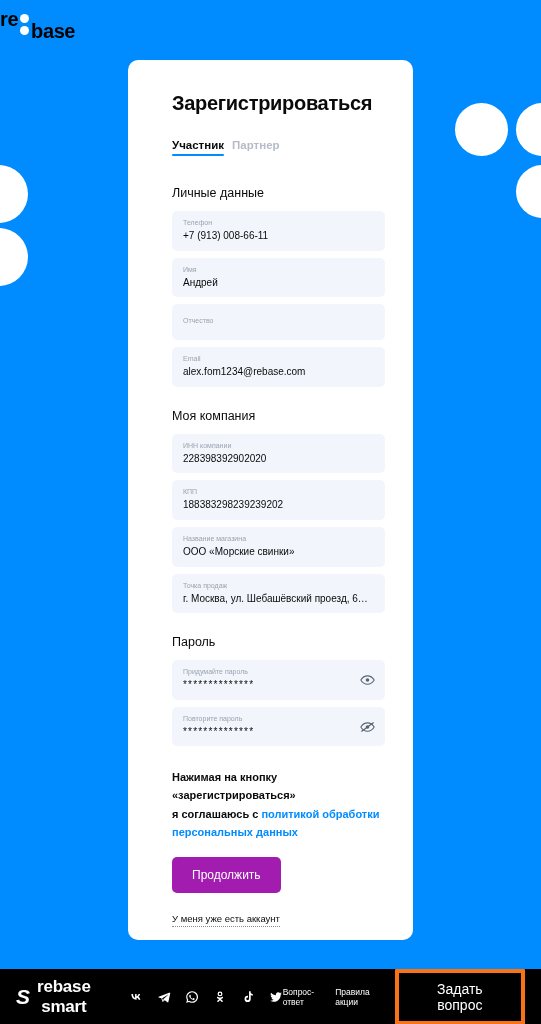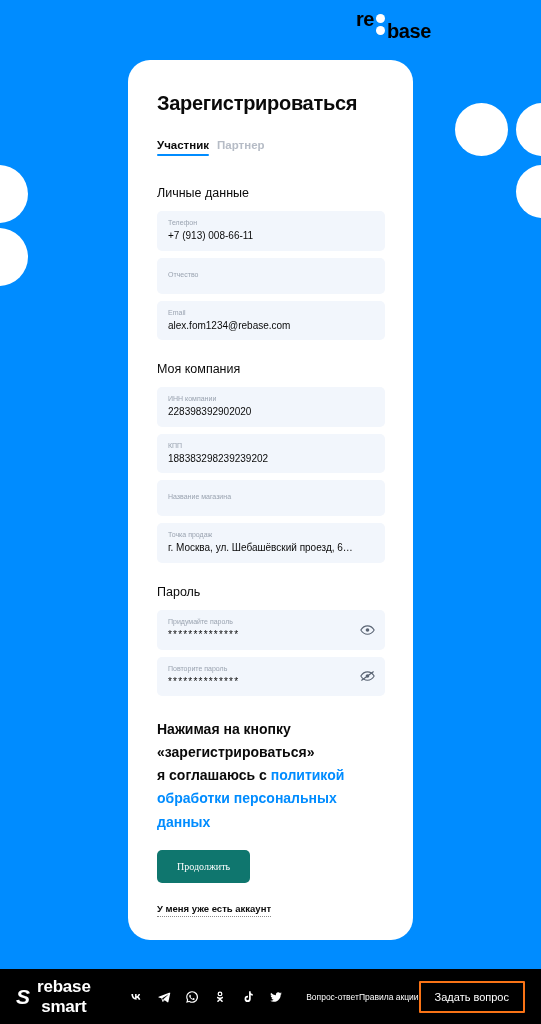--- a/index.html
+++ b/index.html
@@ -35,21 +35,21 @@
   .dc-right-2 { left: 516px; top: 103px; width: 53px; height: 53px; }
   .dc-right-3 { left: 516px; top: 165px; width: 53px; height: 53px; }
 
   
   .brand-header {
     position: absolute;
     top: 14px;
     left: 0;
     width: 431px;
     display: flex;
-    justify-content: flex-end;
+    justify-content: flex-start;
     align-items: center;
     z-index: 5;
   }
   .logo-mark {
     display: flex;
     align-items: center;
     font-size: 20px;
     font-weight: 700;
     letter-spacing: -0.4px;
     color: #000000;
@@ -71,23 +71,23 @@
   .logo-base { line-height: 1; transform: translateY(6px); }
 
   
   .card {
     position: absolute;
     left: 128px;
     top: 60px;
     width: 285px;
     height: 880px;
     background: #ffffff;
-    border-radius: 22px;
+    border-radius: 10px;
     z-index: 4;
-    padding: 32px 28px 0 29px;
+    padding: 32px 28px 0 44px;
   }
 
   .page-title {
     font-size: 20px;
     font-weight: 700;
     color: #0a0a0a;
     letter-spacing: -0.3px;
     margin-bottom: 24px;
   }
 
@@ -171,53 +171,53 @@
     justify-content: center;
     cursor: pointer;
     background: none;
     border: none;
     padding: 0;
   }
   .eye-btn svg { display: block; }
 
   
   .consent {
-    font-size: 14px;
+    font-size: 11px;
     line-height: 1.65;
     color: #0a0a0a;
     font-weight: 700;
     margin-top: 20px;
     margin-bottom: 16px;
   }
   .consent-link {
     color: #008cff;
     text-decoration: none;
     font-weight: 700;
     cursor: pointer;
   }
 
   
   .btn-primary {
-    background: #0f766e;
+    background: #a21caf;
     color: #ffffff;
     border: none;
     border-radius: 5px;
-    font-family: Liberation Serif, serif;
-    font-size: 10px;
+    font-family: Liberation Sans, sans-serif;
+    font-size: 12px;
     font-weight: 400;
     padding: 11px 20px;
     cursor: pointer;
     display: inline-block;
   }
 
   .have-account {
     display: inline-block;
     margin-top: 20px;
     font-size: 9.5px;
-    font-weight: 700;
+    font-weight: 400;
     color: #0a0a0a;
     text-decoration: none;
     border-bottom: 1px dotted #8a8a8a;
     padding-bottom: 2px;
     cursor: pointer;
   }
 
   
   .footer {
     position: absolute;
@@ -274,25 +274,25 @@
     align-items: center;
     text-decoration: underline;
   }
   .footer-link {
     font-size: 8.5px;
     color: #ffffff;
     text-decoration: none;
     cursor: pointer;
   }
   .btn-outline {
-    border: 2px solid #f97316;
+    border: 4px solid #f97316;
     background: transparent;
     color: #ffffff;
     font-family: inherit;
-    font-size: 11px;
+    font-size: 14px;
     padding: 8px 14px;
     cursor: pointer;
     border-radius: 1px;
   }
 </style>
 </head>
 <body>
 
 <div class="deco-layer">
   <div class="deco-circle dc-left-1"></div>
@@ -324,20 +324,24 @@
   
   <div class="section">
     <div class="section-title">Личные данные</div>
 
     <div class="field">
       <div class="field-label">Телефон</div>
       <div class="field-value">+7 (913) 008-66-11</div>
     </div>
 
 
+    <div class="field">
+      <div class="field-label">Имя</div>
+      <div class="field-value">Андрей</div>
+    </div>
 
     <div class="field">
       <div class="field-label">Отчество</div>
     </div>
 
     <div class="field">
       <div class="field-label">Email</div>
       <div class="field-value">alex.fom1234@rebase.com</div>
     </div>
   </div>
@@ -351,20 +355,21 @@
       <div class="field-value">228398392902020</div>
     </div>
 
     <div class="field">
       <div class="field-label">КПП</div>
       <div class="field-value">188383298239239202</div>
     </div>
 
     <div class="field">
       <div class="field-label">Название магазина</div>
+      <div class="field-value">ООО «Морские свинки»</div>
     </div>
 
     <div class="field">
       <div class="field-label">Точка продаж</div>
       <div class="field-value">г. Москва, ул. Шебашёвский проезд, 6…</div>
     </div>
   </div>
 
   
   <div class="section">

